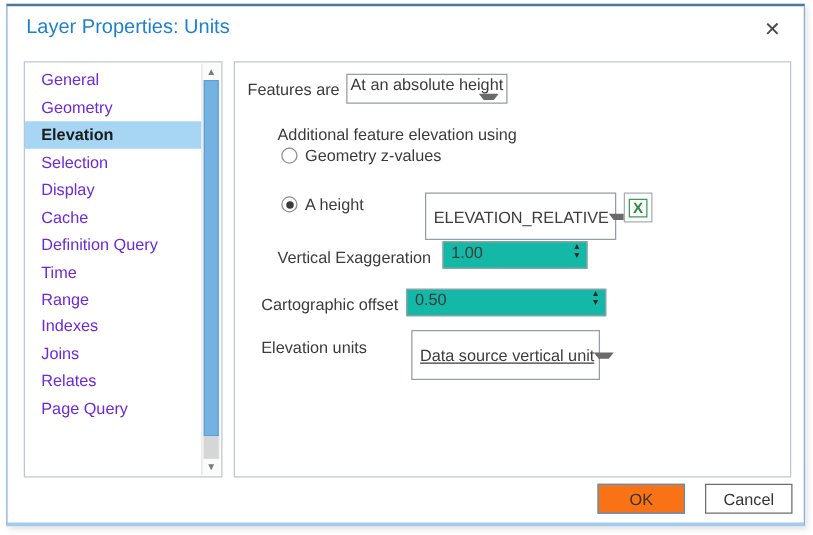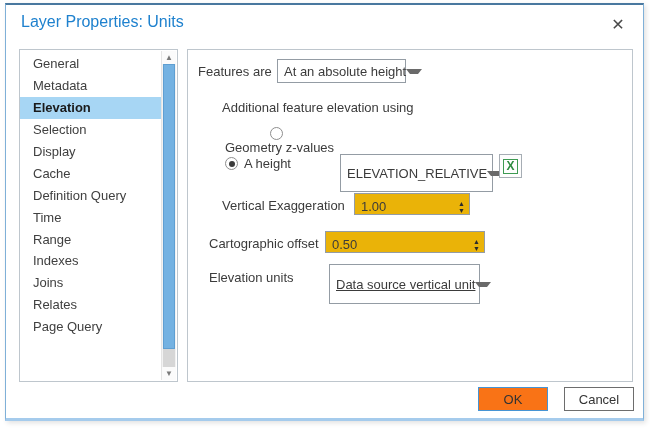--- a/index.html
+++ b/index.html
@@ -6,57 +6,57 @@
   .stage{position:relative;width:650px;height:428px;background:#ffffff;overflow:hidden;}
   .dialog{
     position:absolute;left:5px;top:3px;width:637px;height:413px;background:#ffffff;
     border-left:1px solid #7fb0d8;border-right:1px solid #7fb0d8;
     border-top:2px solid #49789f;border-bottom:3px solid #a5cbec;
     box-shadow:2px 2px 5px rgba(0,0,0,0.12);
   }
   .title{position:absolute;left:15px;top:8px;font-size:16px;color:#1e81ce;}
   .close-btn{position:absolute;right:14px;top:8px;width:22px;height:22px;display:flex;align-items:center;justify-content:center;color:#4a4a4a;font-size:16px;cursor:pointer;}
   .side-list{position:absolute;left:13px;top:44px;width:159px;height:333px;border:1px solid #bec6cd;background:#ffffff;box-sizing:border-box;padding-top:3px;}
-  .side-item{height:21.9px;display:flex;align-items:center;padding-left:13px;font-size:13px;color:#404040;cursor:pointer;white-space:nowrap;}
+  .side-item{height:21.9px;display:flex;align-items:center;padding-left:13px;font-size:13px;color:#6d28d9;cursor:pointer;white-space:nowrap;}
   .side-item.selected{background:#a7d6f4;font-weight:bold;color:#1a1a1a;width:130px;}
   .scrollbar{position:absolute;top:1px;right:1px;bottom:1px;width:14px;display:flex;flex-direction:column;background:#fbfbfb;border-left:1px solid #e4e4e4;}
   .scroll-arrow{height:13px;display:flex;align-items:center;justify-content:center;font-size:8px;color:#7a7a7a;cursor:pointer;}
   .scroll-track{flex:1;position:relative;background:#f2f2f2;}
   .scroll-thumb{position:absolute;left:1px;right:1px;top:0;height:94%;background:#74b2e2;border:1px solid #5f9fd2;box-sizing:border-box;cursor:pointer;}
   .scroll-gray{position:absolute;left:1px;right:1px;top:94%;height:6%;background:#d6d6d6;}
   .main-panel{position:absolute;left:181px;top:44px;width:446px;height:333px;border:1px solid #bec6cd;background:#ffffff;box-sizing:border-box;}
   .lbl{position:absolute;font-size:13px;color:#3b3b3b;white-space:nowrap;}
   .combo{position:absolute;border:1px solid #949ca4;background:#ffffff;box-sizing:border-box;display:flex;align-items:center;font-size:13px;color:#3b3b3b;padding:0 6px;cursor:pointer;white-space:nowrap;}
   .combo .caret{margin-left:auto;padding-left:8px;width:0;height:0;border-left:4px solid transparent;border-right:4px solid transparent;border-top:5px solid #6a6a6a;}
   .radio-row{position:absolute;display:flex;align-items:center;cursor:pointer;}
   .radio-dot{width:13px;height:13px;border:1px solid #8e8e8e;border-radius:50%;background:#fff;box-sizing:border-box;margin-right:6px;position:relative;flex:0 0 auto;}
   .radio-dot.checked::after{content:"";position:absolute;left:2.5px;top:2.5px;width:6px;height:6px;border-radius:50%;background:#3b3b3b;}
   .radio-lbl{font-size:13px;color:#3b3b3b;white-space:nowrap;}
-  .spinner{position:absolute;border:1px solid #949ca4;background:#eab308;box-sizing:border-box;display:flex;align-items:flex-end;}
+  .spinner{position:absolute;border:1px solid #949ca4;background:#14b8a6;box-sizing:border-box;display:flex;align-items:flex-start;}
   .spinner input{border:none;outline:none;flex:1;min-width:0;font-size:13px;color:#3b3b3b;padding:0 0 0 6px;font-family:"Liberation Sans","DejaVu Sans",sans-serif;background:transparent;}
   .spin-arrows{display:flex;flex-direction:column;justify-content:center;padding-right:4px;}
   .spin-arrows span{font-size:7px;line-height:7px;color:#2b2b2b;cursor:pointer;text-align:center;}
   .expr-btn{position:absolute;width:23px;height:24px;border:1px solid #a6adb4;background:#fdfdfd;box-sizing:border-box;display:flex;align-items:center;justify-content:center;cursor:pointer;}
   .expr-x{width:15px;height:15px;border:1px solid #3d9a52;color:#2e8b40;font-weight:bold;font-size:12px;line-height:13px;text-align:center;box-sizing:border-box;}
   .btn{position:absolute;width:70px;height:24px;display:flex;align-items:center;justify-content:center;font-size:13px;color:#333;background:#ffffff;box-sizing:border-box;cursor:pointer;}
   .btn.ok{border:1px solid #4694d4;background:#f97316;}
   .btn.cancel{border:1px solid #6d6d6d;}
 </style>
 </head>
 <body>
 
 <div class="stage">
   <div class="dialog">
 
     <div class="title">Layer Properties: Units</div>
     <div class="close-btn">✕</div>
 
     <div class="side-list">
       <div class="side-item">General</div>
-      <div class="side-item">Metadata</div>
+      <div class="side-item">Geometry</div>
       <div class="side-item selected">Elevation</div>
       <div class="side-item">Selection</div>
       <div class="side-item">Display</div>
       <div class="side-item">Cache</div>
       <div class="side-item">Definition Query</div>
       <div class="side-item">Time</div>
       <div class="side-item">Range</div>
       <div class="side-item">Indexes</div>
       <div class="side-item">Joins</div>
       <div class="side-item">Relates</div>
@@ -68,28 +68,28 @@
           <div class="scroll-thumb"></div>
           <div class="scroll-gray"></div>
         </div>
         <div class="scroll-arrow">▼</div>
       </div>
     </div>
 
     <div class="main-panel">
 
       <div class="lbl" style="left:10px;top:14px;">Features are</div>
-      <div class="combo" style="left:89px;top:9px;width:129px;height:24px;">
+      <div class="combo" style="left:89px;top:9px;width:129px;height:24px;flex-direction:column;">
         <span>At an absolute height</span>
         <span class="caret"></span>
       </div>
 
       <div class="lbl" style="left:34px;top:50px;">Additional feature elevation using</div>
 
-      <div class="radio-row" style="left:37px;top:77px;flex-direction:column;">
+      <div class="radio-row" style="left:37px;top:67px;">
         <span class="radio-dot"></span>
         <span class="radio-lbl">Geometry z-values</span>
       </div>
 
       <div class="radio-row" style="left:37px;top:106px;">
         <span class="radio-dot checked"></span>
         <span class="radio-lbl">A height</span>
       </div>
 
       <div class="combo" style="left:152px;top:104px;width:153px;height:38px;">

